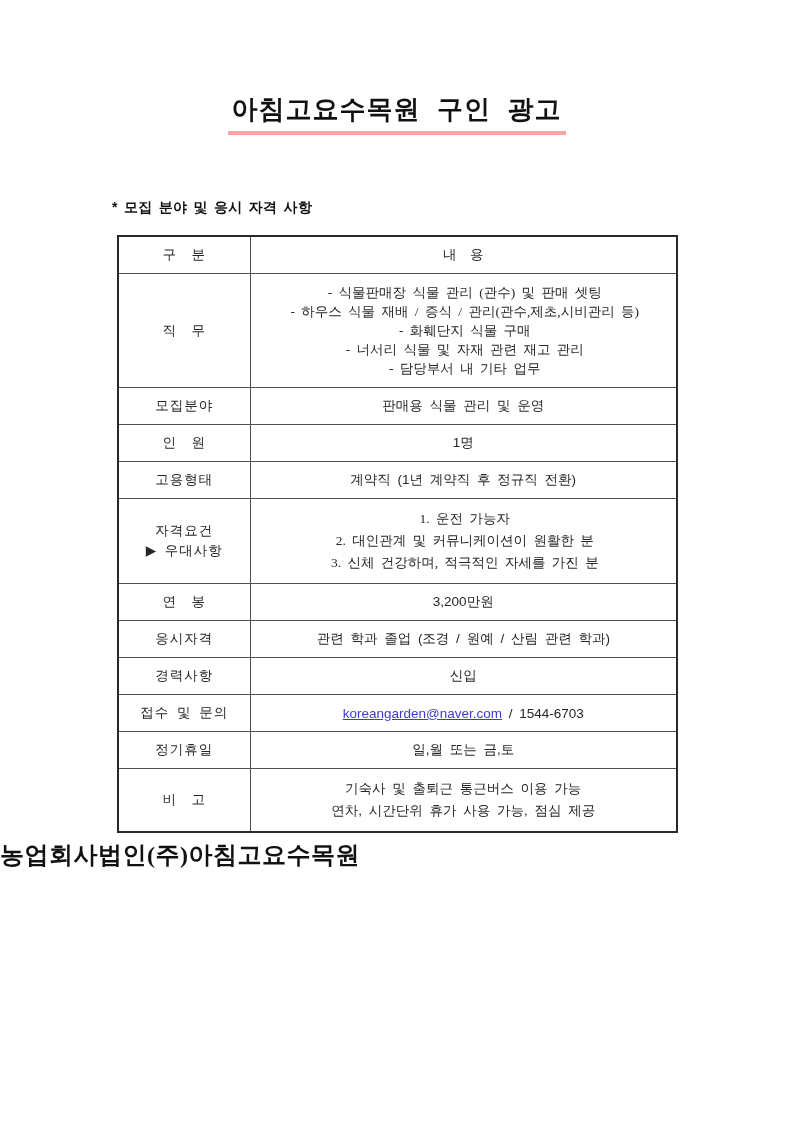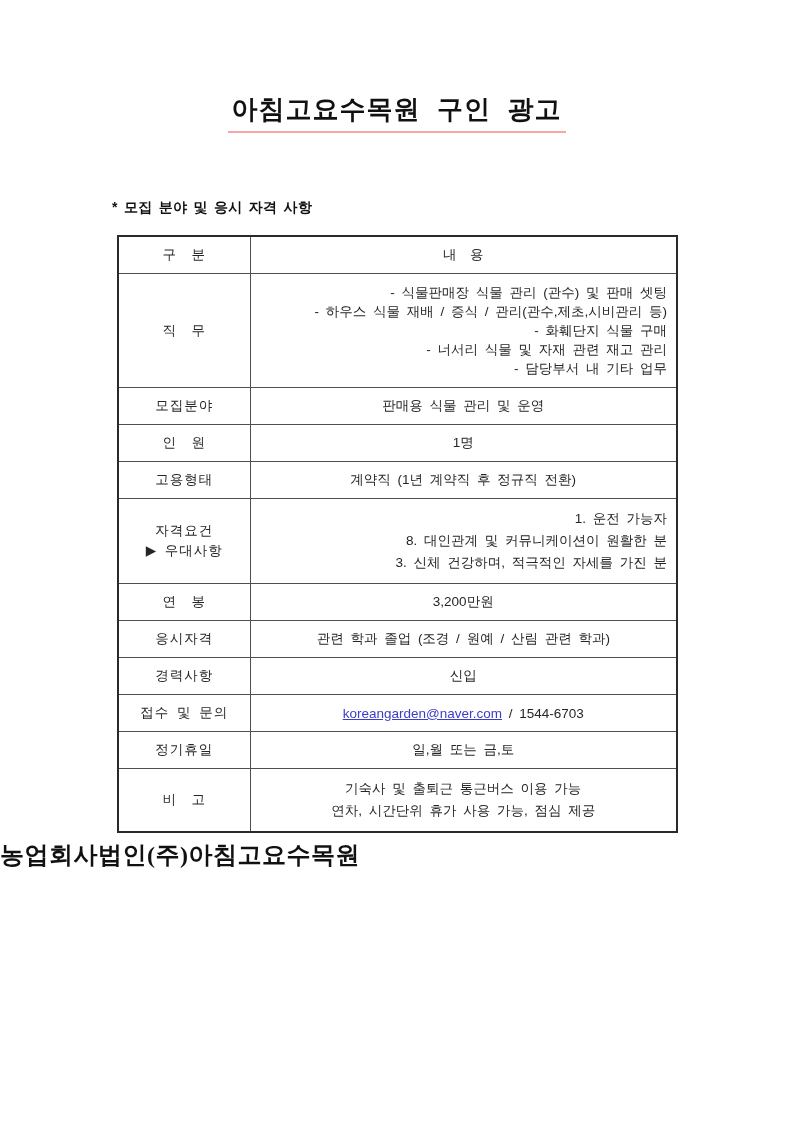--- a/index.html
+++ b/index.html
@@ -14,21 +14,21 @@
   
   .title{
     position:absolute;top:92px;left:0;width:100%;
     margin:0;text-align:center;
     font-family:"Liberation Serif","DejaVu Serif",serif;
     font-size:26px;font-weight:bold;color:#111;
     letter-spacing:1px;word-spacing:9px;
   }
   .title-text{
     display:inline-block;
-    border-bottom:2px solid #fca5a5;
+    border-bottom:4px solid #fca5a5;
     padding:0 4px 4px 4px;
   }
   
   .subtitle{
     position:absolute;left:112px;top:199px;
     font-size:14px;font-weight:bold;color:#111;
     letter-spacing:0.3px;word-spacing:2px;
   }
   
   .job-table{
@@ -40,21 +40,21 @@
   }
   .job-table td{
     border:1px solid #4f4f4f;
     padding:9px;vertical-align:middle;
     word-spacing:3px;
   }
   .col1{width:132px;}
   .col2{width:427px;}
   .lbl{text-align:center;letter-spacing:1px;}
   .val{text-align:center;}
-  .val-left{text-align:right;padding-left:12px !important;}
+  .val-left{text-align:center;padding-left:12px !important;font-family:Liberation Serif, serif;}
   .r-h31{height:31px;} .r-h32{height:32px;} .r-h33{height:33px;}
   .r-duty{height:95px;} .r-qual{height:76px;} .r-note{height:51px;}
   .line{line-height:19px;}
   .line-q{line-height:22px;}
   .line-n{line-height:22px;text-align:center;}
   .lbl-line{line-height:20px;text-align:center;}
   .email{
     color:#3c3cc8;text-decoration:underline;cursor:pointer;
   }
   .phone{white-space:pre;color:#262626;margin-top:40px;}
@@ -113,21 +113,21 @@
         <td class="val">계약직 (1년 계약직 후 정규직 전환)</td>
       </tr>
 
       <tr class="r-qual">
         <td class="lbl">
           <div class="lbl-line">자격요건</div>
           <div class="lbl-line">▶ 우대사항</div>
         </td>
         <td class="val val-left">
           <div class="line-q">1. 운전 가능자</div>
-          <div class="line-q">8. 대인관계 및 커뮤니케이션이 원활한 분</div>
+          <div class="line-q">2. 대인관계 및 커뮤니케이션이 원활한 분</div>
           <div class="line-q">3. 신체 건강하며, 적극적인 자세를 가진 분</div>
         </td>
       </tr>
 
       <tr class="r-h31">
         <td class="lbl">연　봉</td>
         <td class="val">3,200만원</td>
       </tr>
 
       <tr class="r-h32">

